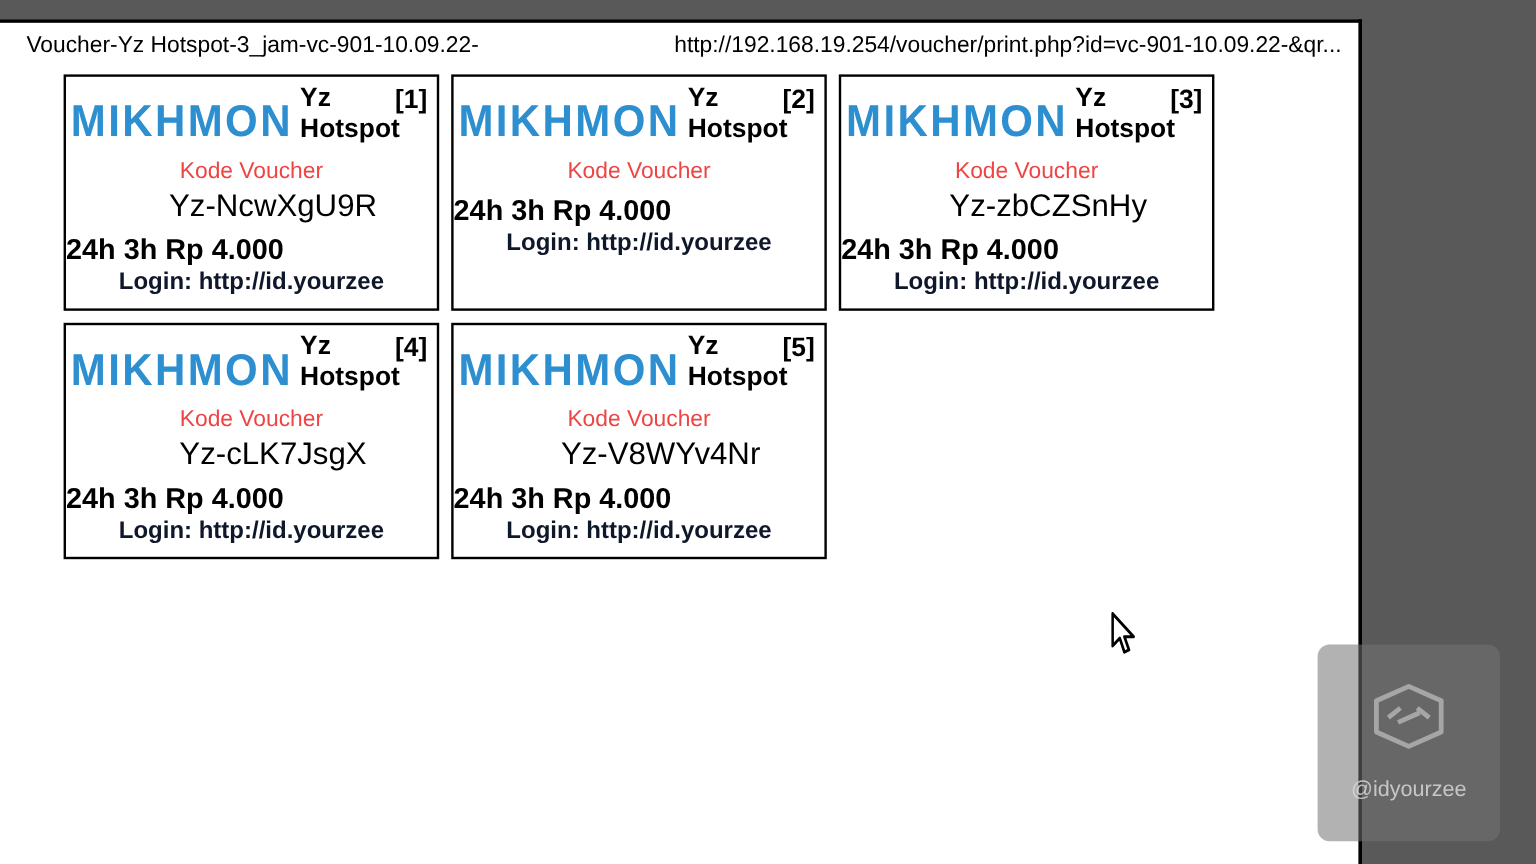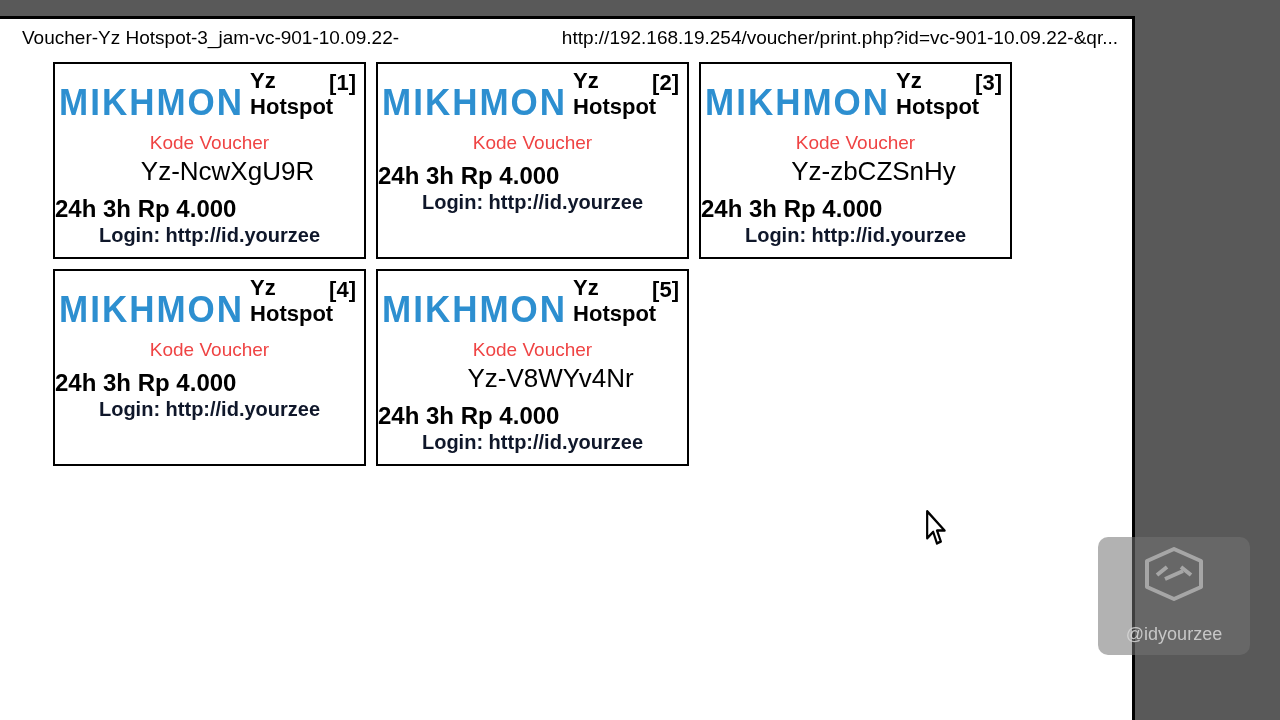--- a/index.html
+++ b/index.html
@@ -106,21 +106,21 @@
     font-size: 28px;
     font-weight: bold;
     transform: scaleX(0.85);
   }
   .cursor svg { width: 26px; height: 36px; }
   .watermark {
     position: absolute;
     left: 1098px;
     top: 537px;
     width: 152px;
-    height: 118px;
+    height: 164px;
     background: rgba(115,115,115,0.55);
     border-radius: 10px;
     display: flex;
     flex-direction: column;
     align-items: center;
     justify-content: center;
     color: #d8d8d8;
   }
   .watermark .glyph {
     font-size: 46px;
@@ -178,20 +178,21 @@
       <div class="login">Login: http://id.yourzee</div>
     </div>
 
     <div class="voucher">
       <div class="idx">[4]</div>
       <div class="topline">
         <span class="brand">MIKHMON</span>
         <span class="hotspot">Yz Hotspot</span>
       </div>
       <div class="kode-label">Kode Voucher</div>
+      <div class="code">Yz-cLK7JsgX</div>
       <div class="price">24h 3h Rp 4.000</div>
       <div class="login">Login: http://id.yourzee</div>
     </div>
 
     <div class="voucher">
       <div class="idx">[5]</div>
       <div class="topline">
         <span class="brand">MIKHMON</span>
         <span class="hotspot">Yz Hotspot</span>
       </div>

